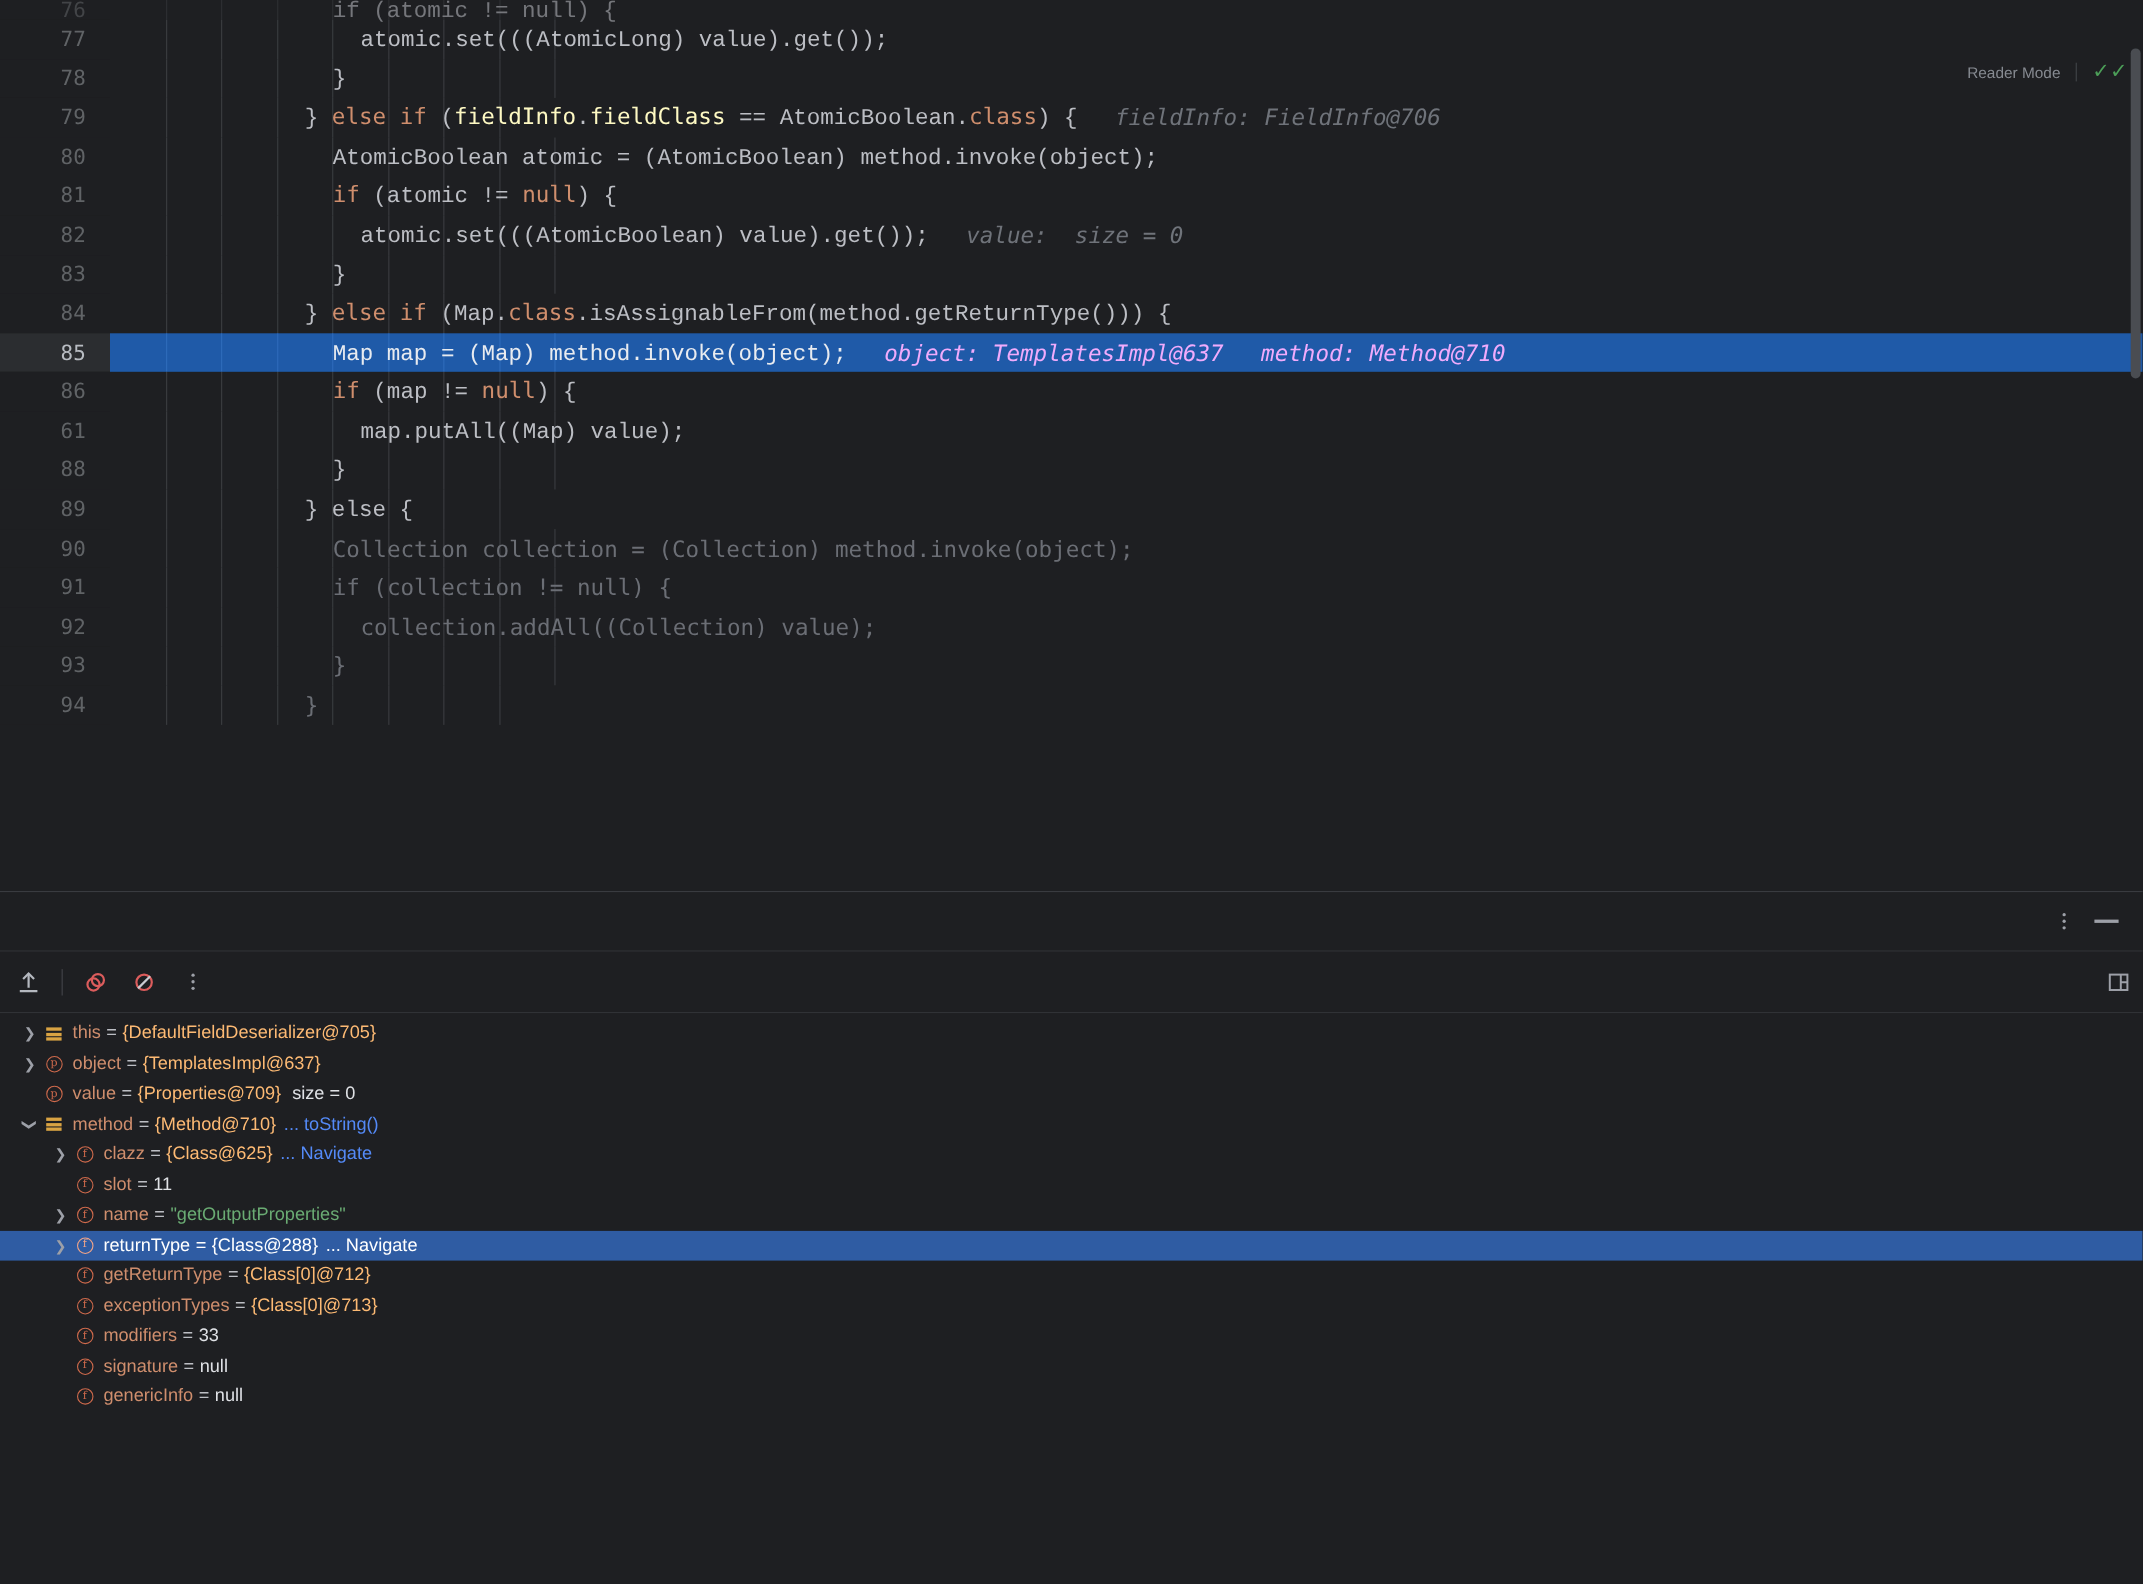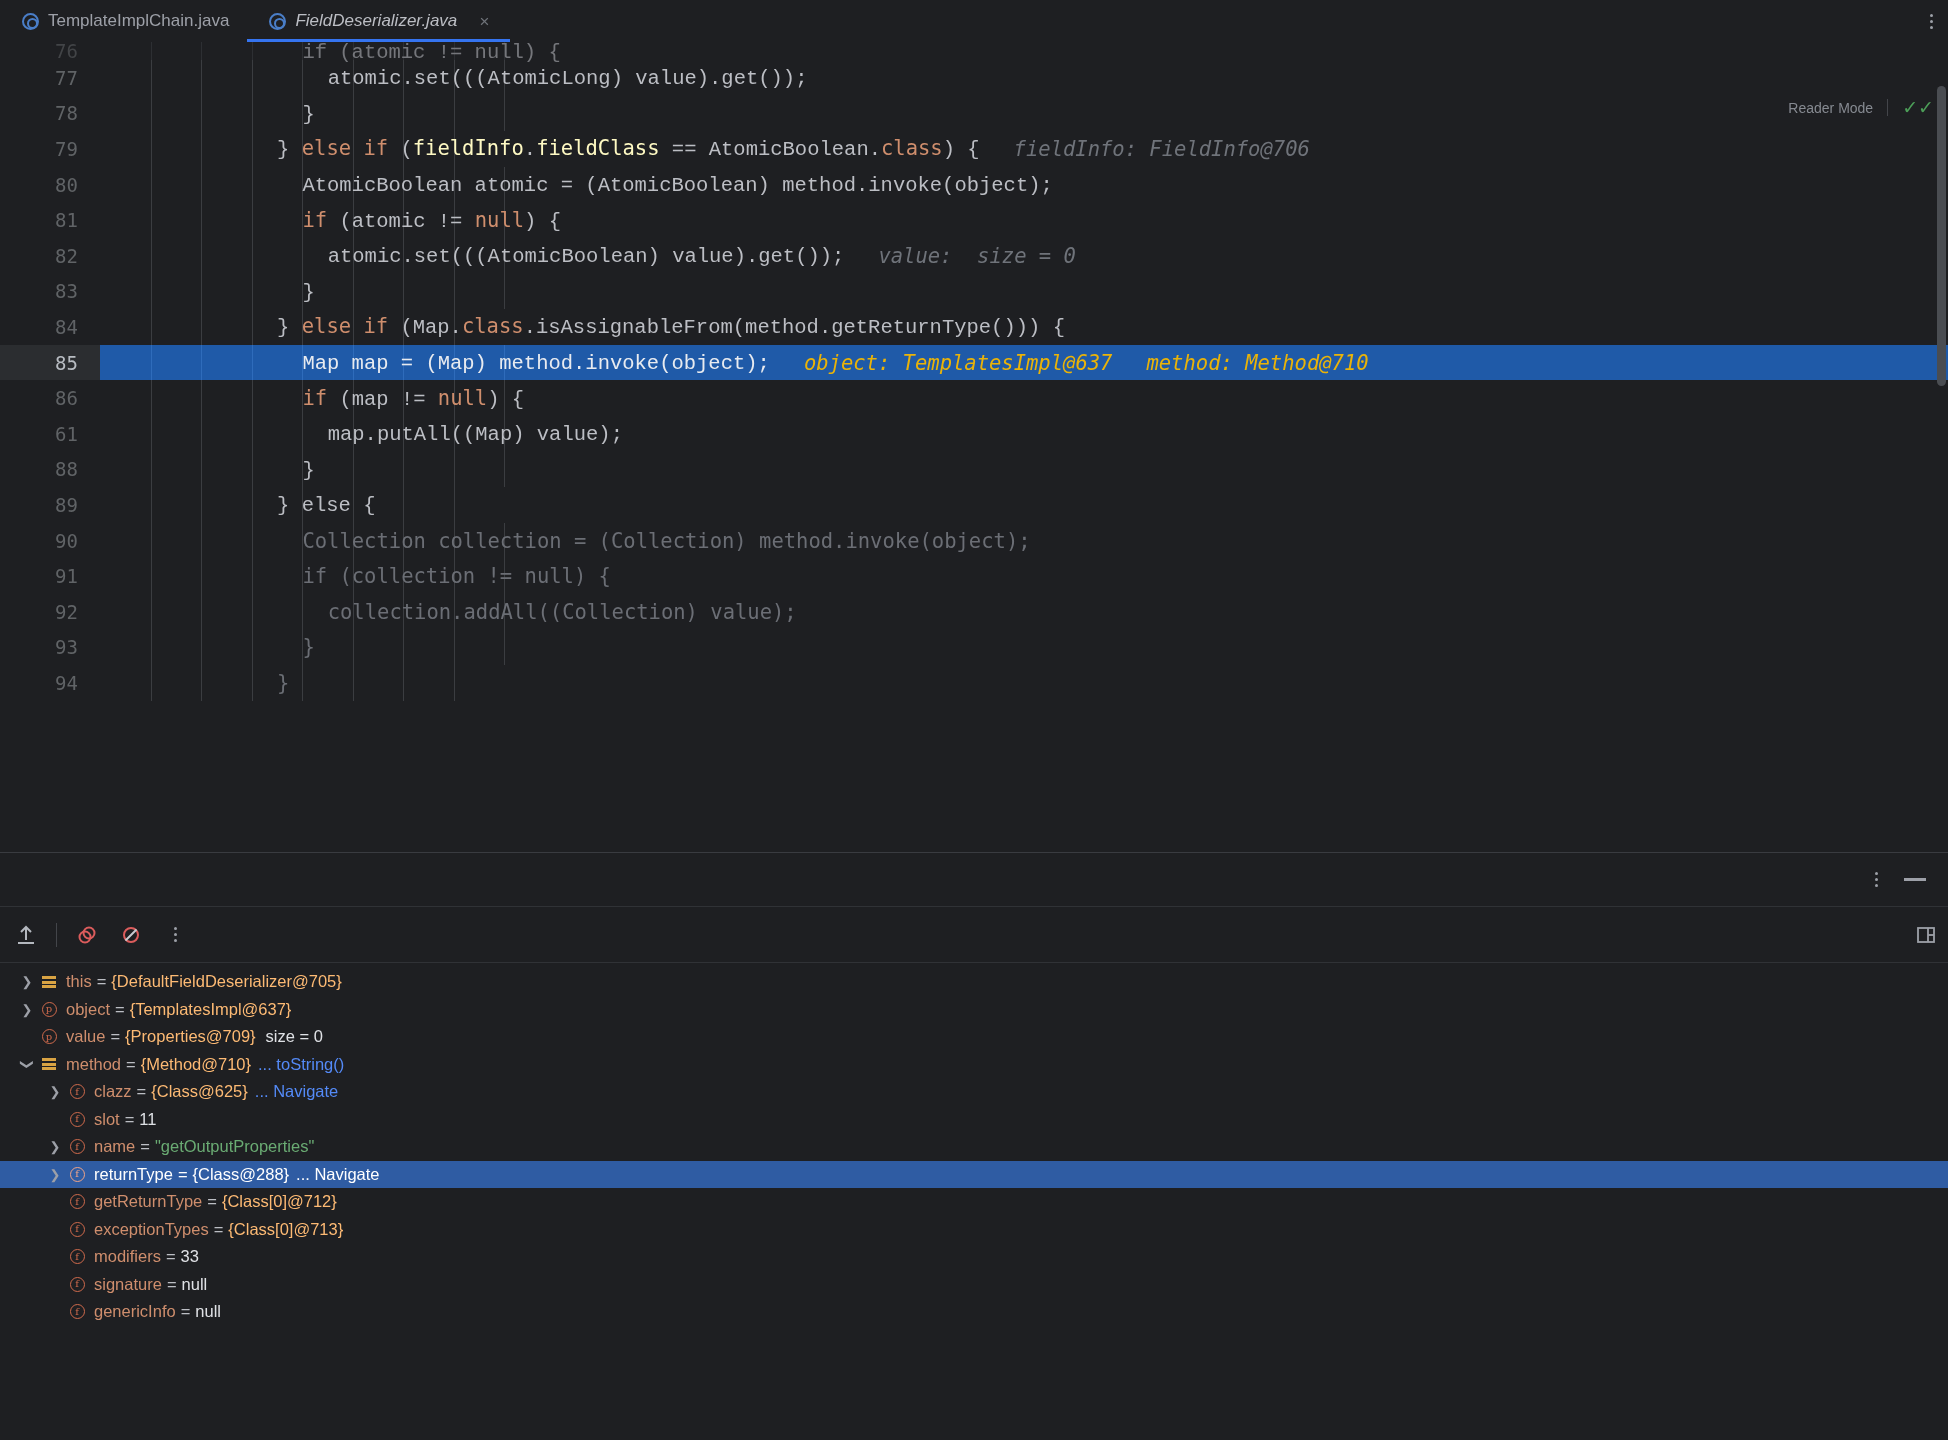--- a/index.html
+++ b/index.html
@@ -78,21 +78,21 @@
   }
   .guides { position: absolute; left: 0; top: 0; bottom: 0; width: 100%; pointer-events: none; }
   .guides i { position: absolute; top: 0; bottom: 0; width: 1px; background: #3b3d41; display: block; }
   .code-text { position: relative; z-index: 2; padding-left: 0; }
 
   .kw  { color: #cf8e6d; }
   .fld { color: #fef9c3; }
   .pln { color: #bcbec4; font-family: Liberation Mono, monospace; }
   .dim { color: #6b6e75; margin-top: 44px; }
   .hint { color: #6f737a; font-style: italic; }
-  .code-line.highlight .hint { color: #eab308; font-style: italic; }
+  .code-line.highlight .hint { color: #f0abfc; font-style: italic; }
   .code-line.highlight .pln { color: #e8ebf0; }
   .fade-top { opacity: .55; }
 
   .editor-scrollbar {
     position: absolute; right: 0; top: 44px; width: 13px; height: 640px;
   }
   .editor-scrollbar i {
     position: absolute; right: 2px; top: 0; width: 9px; height: 300px;
     background: #4a4d52; border-radius: 5px; display: block;
   }
@@ -165,38 +165,20 @@
   .var-row.selected .vval-dim,
   .var-row.selected .vlink { color: #ffffff; }
   .var-row.selected .ic-circ { border-color: #f0a488; color: #f0a488; }
   .vsize { color: #dfe1e5; margin-left: 10px; }
 </style>
 </head>
 <body>
 
 <div class="app">
 
-  <div class="tabbar">
-    <div class="tab">
-      <span class="tab-icon"></span>
-      <span>TemplateImplChain.java</span>
-    </div>
-    <div class="tab active">
-      <span class="tab-icon"></span>
-      <span>FieldDeserializer.java</span>
-      <span class="tab-close">×</span>
-    </div>
-    <div class="tabbar-menu">
-      <span class="vdots">
-          <i></i>
-          <i></i>
-          <i></i>
-        </span>
-    </div>
-  </div>
 
   <div class="editor-wrap">
 
     <div class="reader-mode">
       <span>Reader Mode</span>
       <span class="reader-sep"></span>
       <span class="check-icon">✓✓</span>
     </div>
 
     <div class="code-area" id="code-area">

